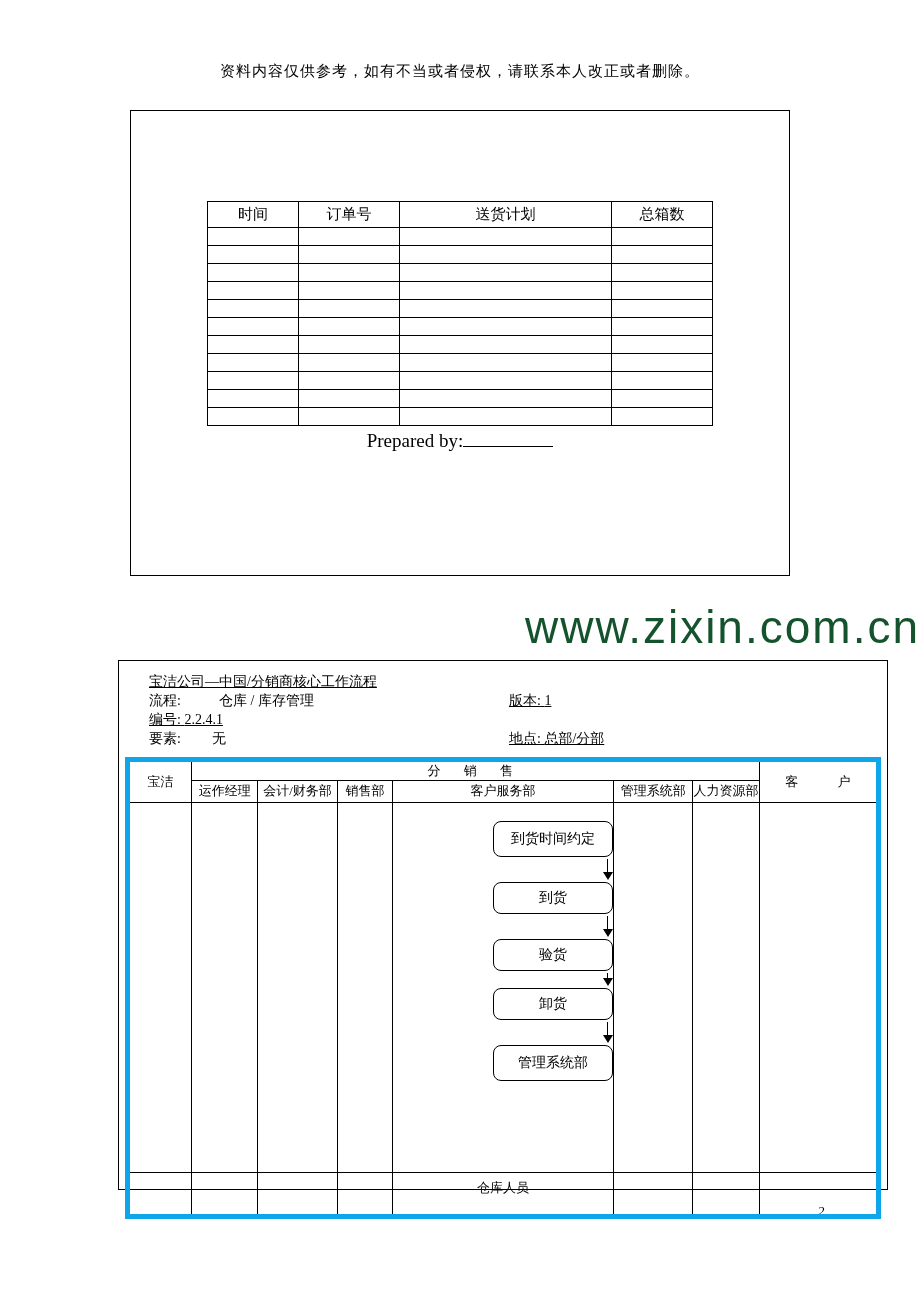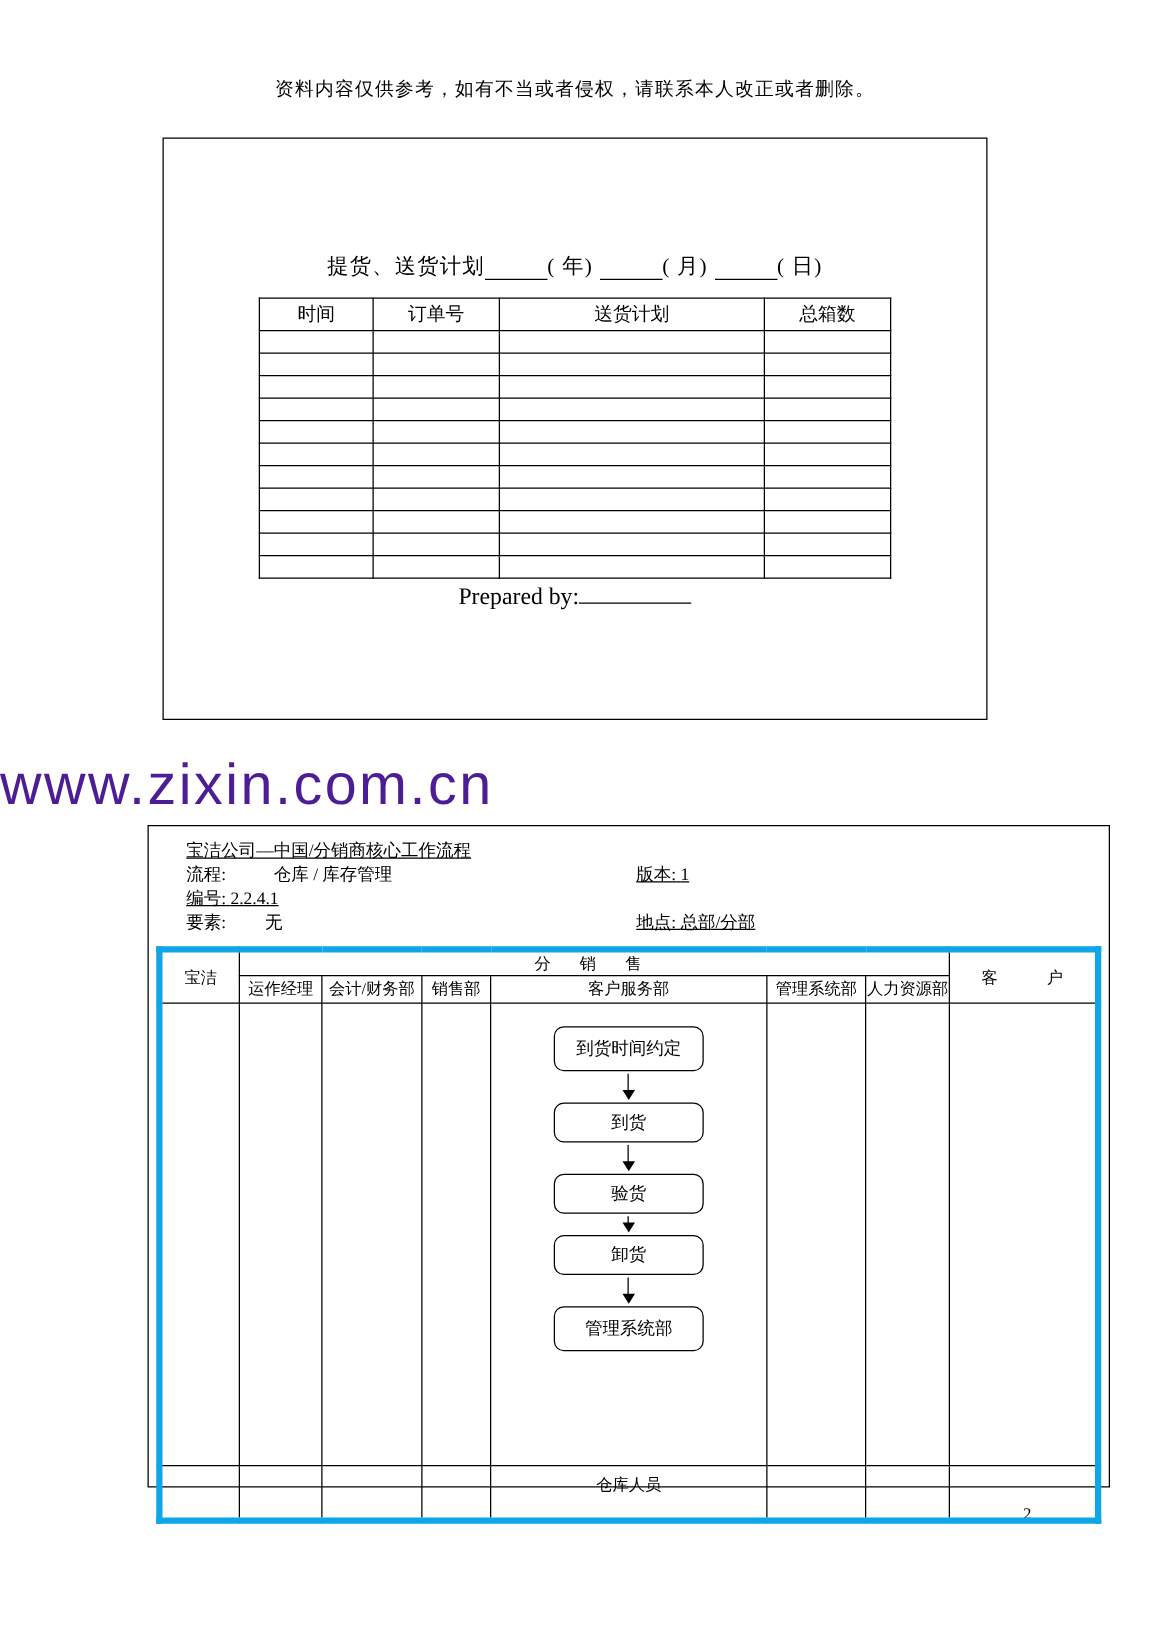--- a/index.html
+++ b/index.html
@@ -23,23 +23,23 @@
       right: 95px;
       top: 1203px;
       font-size: 13px;
       font-family: "Times New Roman", serif;
     }
     .watermark {
       position: absolute;
       top: 600px;
       left: 0;
       width: 920px;
-      text-align: left;
+      text-align: right;
       font-size: 46px;
-      color: #4c1d95;
+      color: #14532d;
       font-family: Arial, sans-serif;
       letter-spacing: 2px;
       pointer-events: none;
     }
     .box1 {
       position: absolute;
       left: 130px;
       top: 110px;
       width: 660px;
       height: 466px;
@@ -127,21 +127,21 @@
     .c-sales { width: 50px; }
     .c-csd { width: 200px; }
     .c-mis { width: 72px; }
     .c-hr { width: 60px; }
     .c-cust { width: 108px; }
     .distr-head { letter-spacing: 10px; }
     .cust-head { letter-spacing: 18px; padding-left: 18px; }
     .flow-col {
       display: flex;
       flex-direction: column;
-      align-items: center;
+      align-items: flex-end;
       padding-top: 18px;
       gap: 2px;
     }
     .flow-box {
       border: 1px solid #000;
       border-radius: 8px;
       padding: 6px 14px;
       font-size: 14px;
       min-width: 120px;
       text-align: center;
@@ -171,23 +171,20 @@
 <body>
 
 <div class="disclaimer">资料内容仅供参考，如有不当或者侵权，请联系本人改正或者删除。</div>
 
 <div class="watermark">www.zixin.com.cn</div>
 
 <div class="page-number">2</div>
 
 <div class="box1">
   <div class="box1-inner">
-    <div class="plan-title">
-      <span>提货、送货计划</span><span class="underline-field u-wide">&nbsp;&nbsp;&nbsp;&nbsp;</span><span>( 年)</span> <span class="underline-field u-wide">&nbsp;&nbsp;&nbsp;&nbsp;</span><span>( 月)</span> <span class="underline-field u-wide">&nbsp;&nbsp;&nbsp;&nbsp;</span><span>( 日)</span>
-    </div>
     <table class="plan-table">
       <thead>
         <tr>
           <th class="col-time">时间</th>
           <th class="col-order">订单号</th>
           <th class="col-cust">送货计划</th>
           <th class="col-total">总箱数</th>
         </tr>
       </thead>
       <tbody id="plan-tbody">

